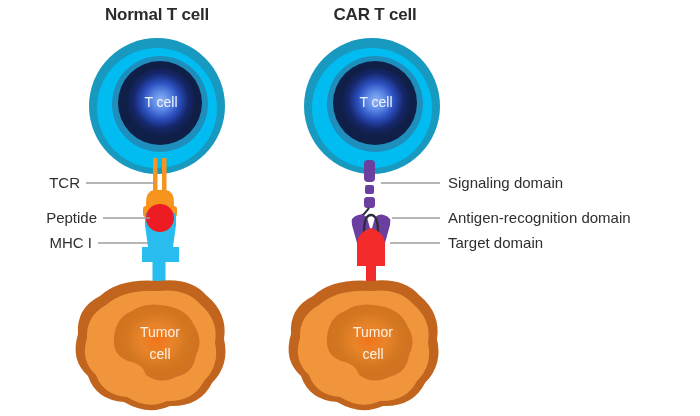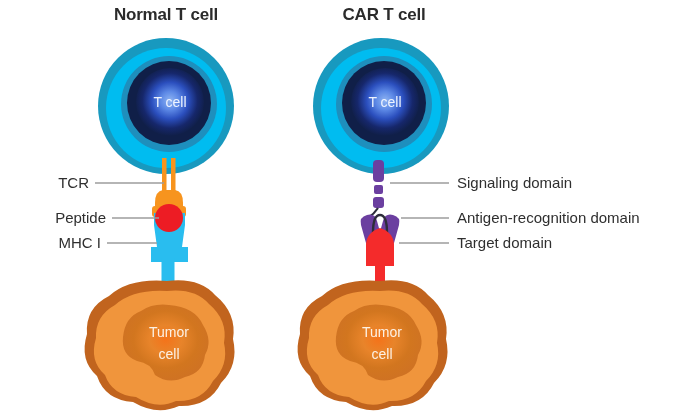--- a/index.html
+++ b/index.html
@@ -3,21 +3,21 @@
 <meta charset="utf-8">
 <style>
   html,body{margin:0;padding:0;}
   body{
     width:700px;height:416px;
     background:#ffffff;
     font-family:"Liberation Sans", sans-serif;
     overflow:hidden;
     position:relative;
   }
-  .stage{position:absolute;inset:0;padding-left:9px;}
+  .stage{position:absolute;inset:0;}
   svg.diagram{display:block;width:700px;height:416px;}
   .panel-title{
     font-family:"Liberation Sans", sans-serif;
     font-size:17px;font-weight:bold;fill:#2b2b2b;
     letter-spacing:-0.2px;
   }
   .cell-label{
     font-family:"Liberation Sans", sans-serif;
     font-size:14px;fill:#eef4ff;font-weight:normal;
   }

